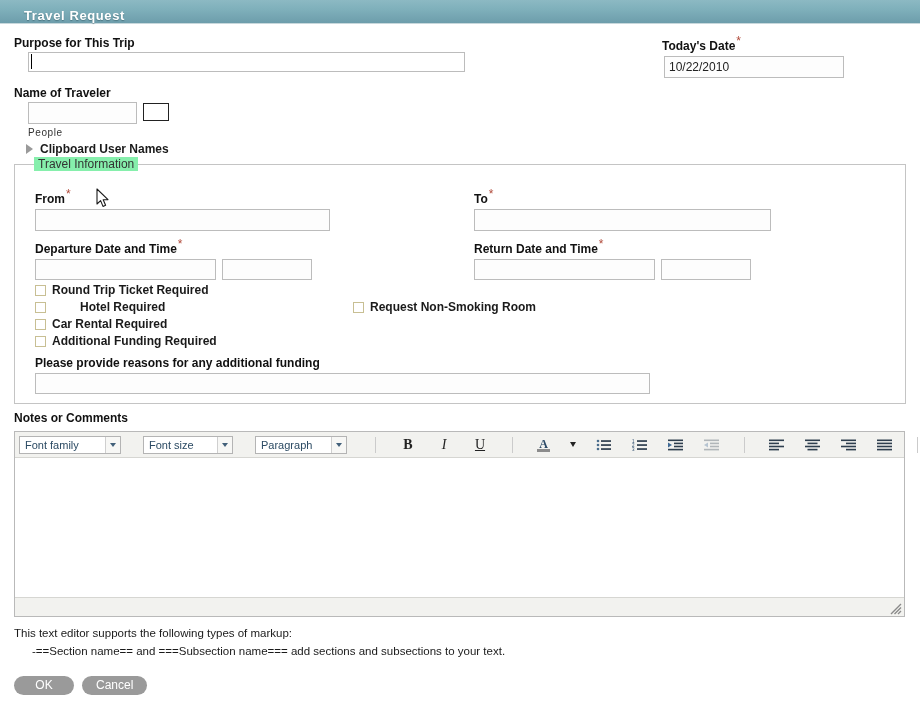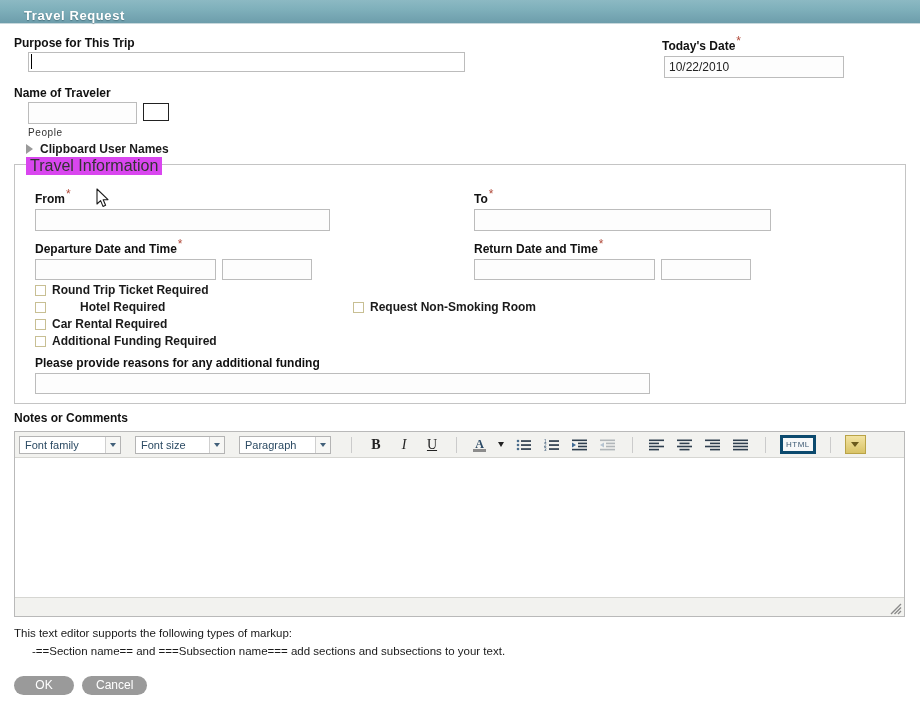--- a/index.html
+++ b/index.html
@@ -114,24 +114,24 @@
   
   .fieldset {
     position: relative;
     margin: 0;
     border: 1px solid #c4c4c4;
     height: 240px;
     box-sizing: border-box;
   }
   .legend {
     position: absolute;
-    top: -8px; left: 11px;
-    background: #d946ef;
+    top: -8px; left: 19px;
+    background: #86efac;
     padding: 0 4px;
-    font-size: 16px;
+    font-size: 12px;
     color: #333;
   }
   .fs-inner { position: relative; height: 100%; }
 
   #from-label  { position: absolute; left: 11px;  top: 23px; }
   #from-input  { position: absolute; left: 11px;  top: 40px; width: 295px; height: 22px; }
   #to-label    { position: absolute; left: 450px; top: 23px; }
   #to-input    { position: absolute; left: 450px; top: 40px; width: 297px; height: 22px; }
 
   #dep-label   { position: absolute; left: 11px;  top: 73px; }
@@ -176,21 +176,21 @@
     box-sizing: border-box;
   }
   .toolbar {
     background: #f2f2ef;
     border-bottom: 1px solid #d6d6d2;
     height: 26px;
     display: flex;
     align-items: center;
     padding: 0 4px;
     box-sizing: border-box;
-    gap: 8px;
+    gap: 16px;
   }
   .selwrap {
     display: flex;
     align-items: center;
     border: 1px solid #b4b4b4;
     background: #ffffff;
     height: 18px;
     margin-right: 6px;
     box-sizing: border-box;
   }

